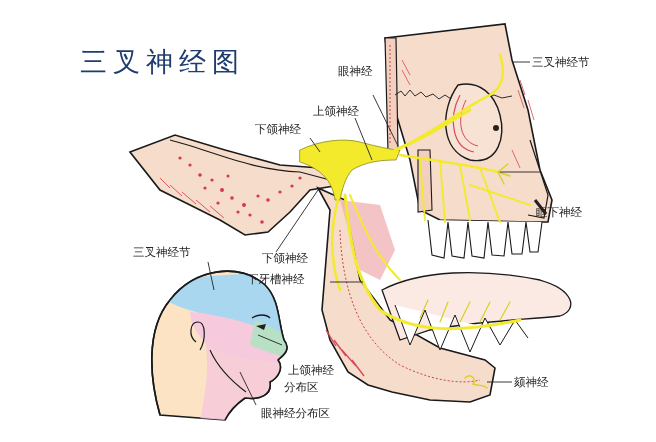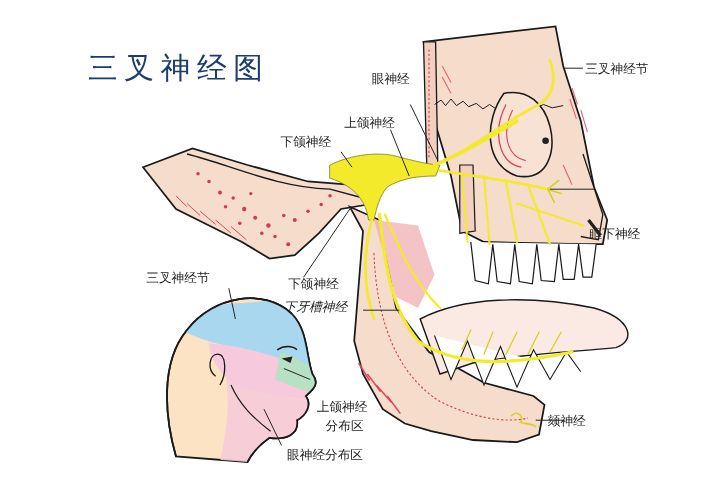--- a/index.html
+++ b/index.html
@@ -165,19 +165,19 @@
   </svg>
 
   <div class="title">三叉神经图</div>
 
   <div class="lbl" style="left:532px;top:55px;">三叉神经节</div>
   <div class="lbl" style="left:338px;top:64px;">眼神经</div>
   <div class="lbl" style="left:313px;top:104px;">上颌神经</div>
   <div class="lbl" style="left:255px;top:122px;">下颌神经</div>
   <div class="lbl" style="left:536px;top:165px;margin-top:40px;">眶下神经</div>
   <div class="lbl" style="left:262px;top:251px;">下颌神经</div>
-  <div class="lbl" style="left:258px;top:272px;font-style:italic;">下牙槽神经</div>
-  <div class="lbl" style="left:498px;top:375px;">颏神经</div>
+  <div class="lbl" style="left:247px;top:272px;">下牙槽神经</div>
+  <div class="lbl" style="left:514px;top:375px;">颏神经</div>
   <div class="lbl" style="left:133px;top:245px;">三叉神经节</div>
   <div class="lbl" style="left:288px;top:363px;">上颌神经</div>
-  <div class="lbl" style="left:296px;top:380px;">分布区</div>
+  <div class="lbl" style="left:284px;top:380px;">分布区</div>
   <div class="lbl" style="left:261px;top:406px;">眼神经分布区</div>
 </div>
 
 </body></html>

